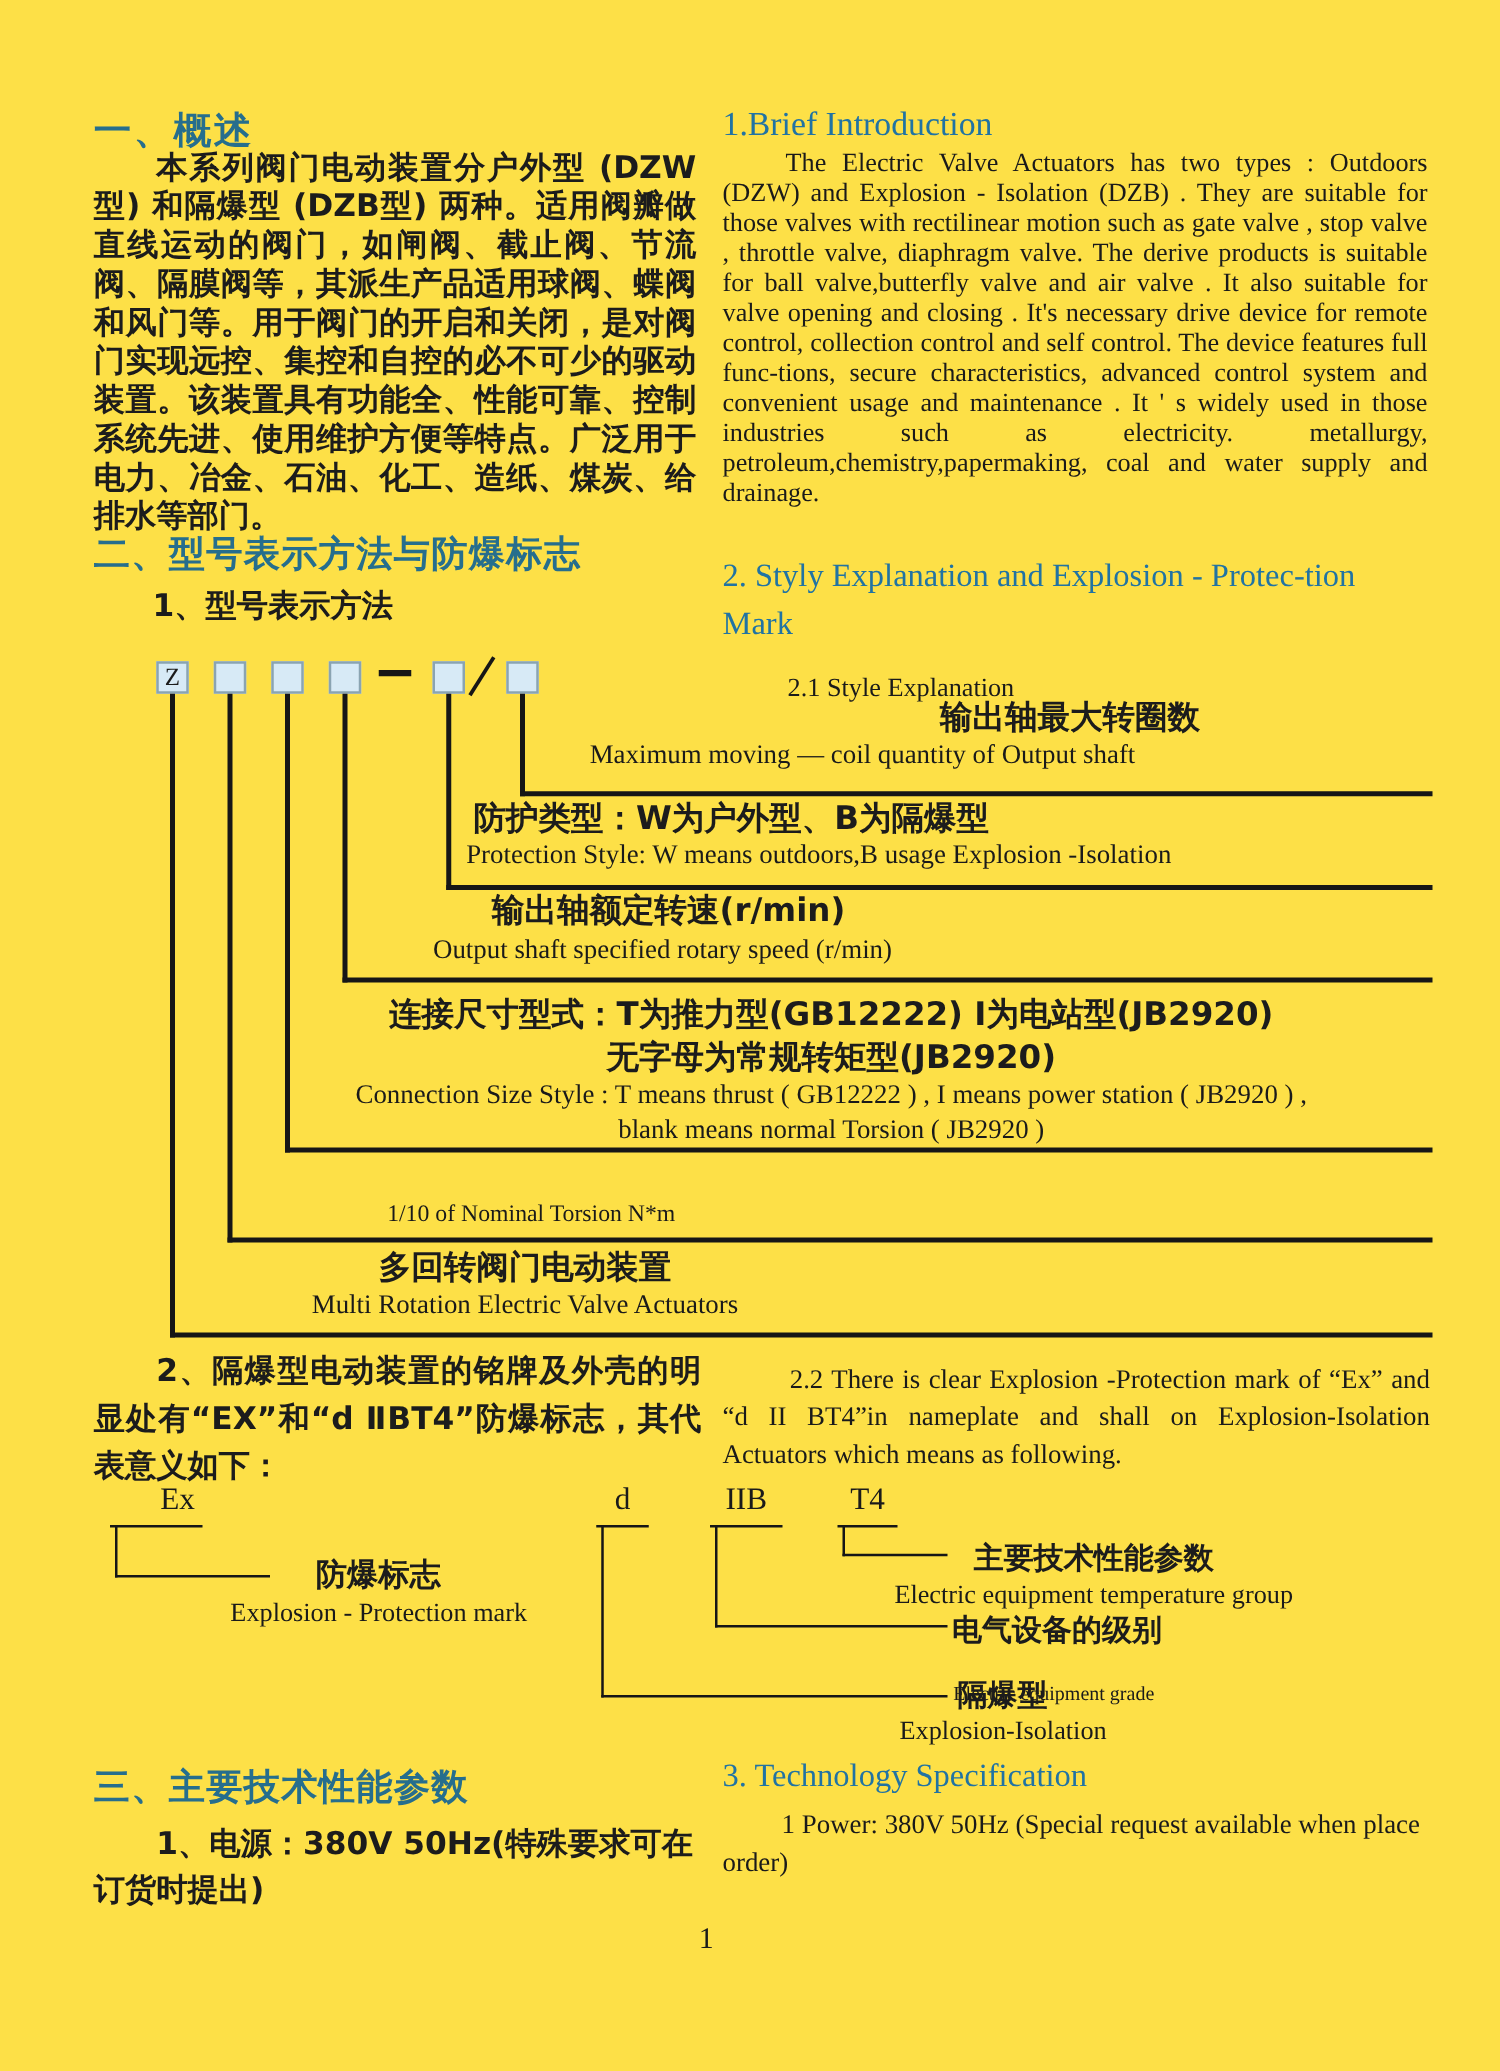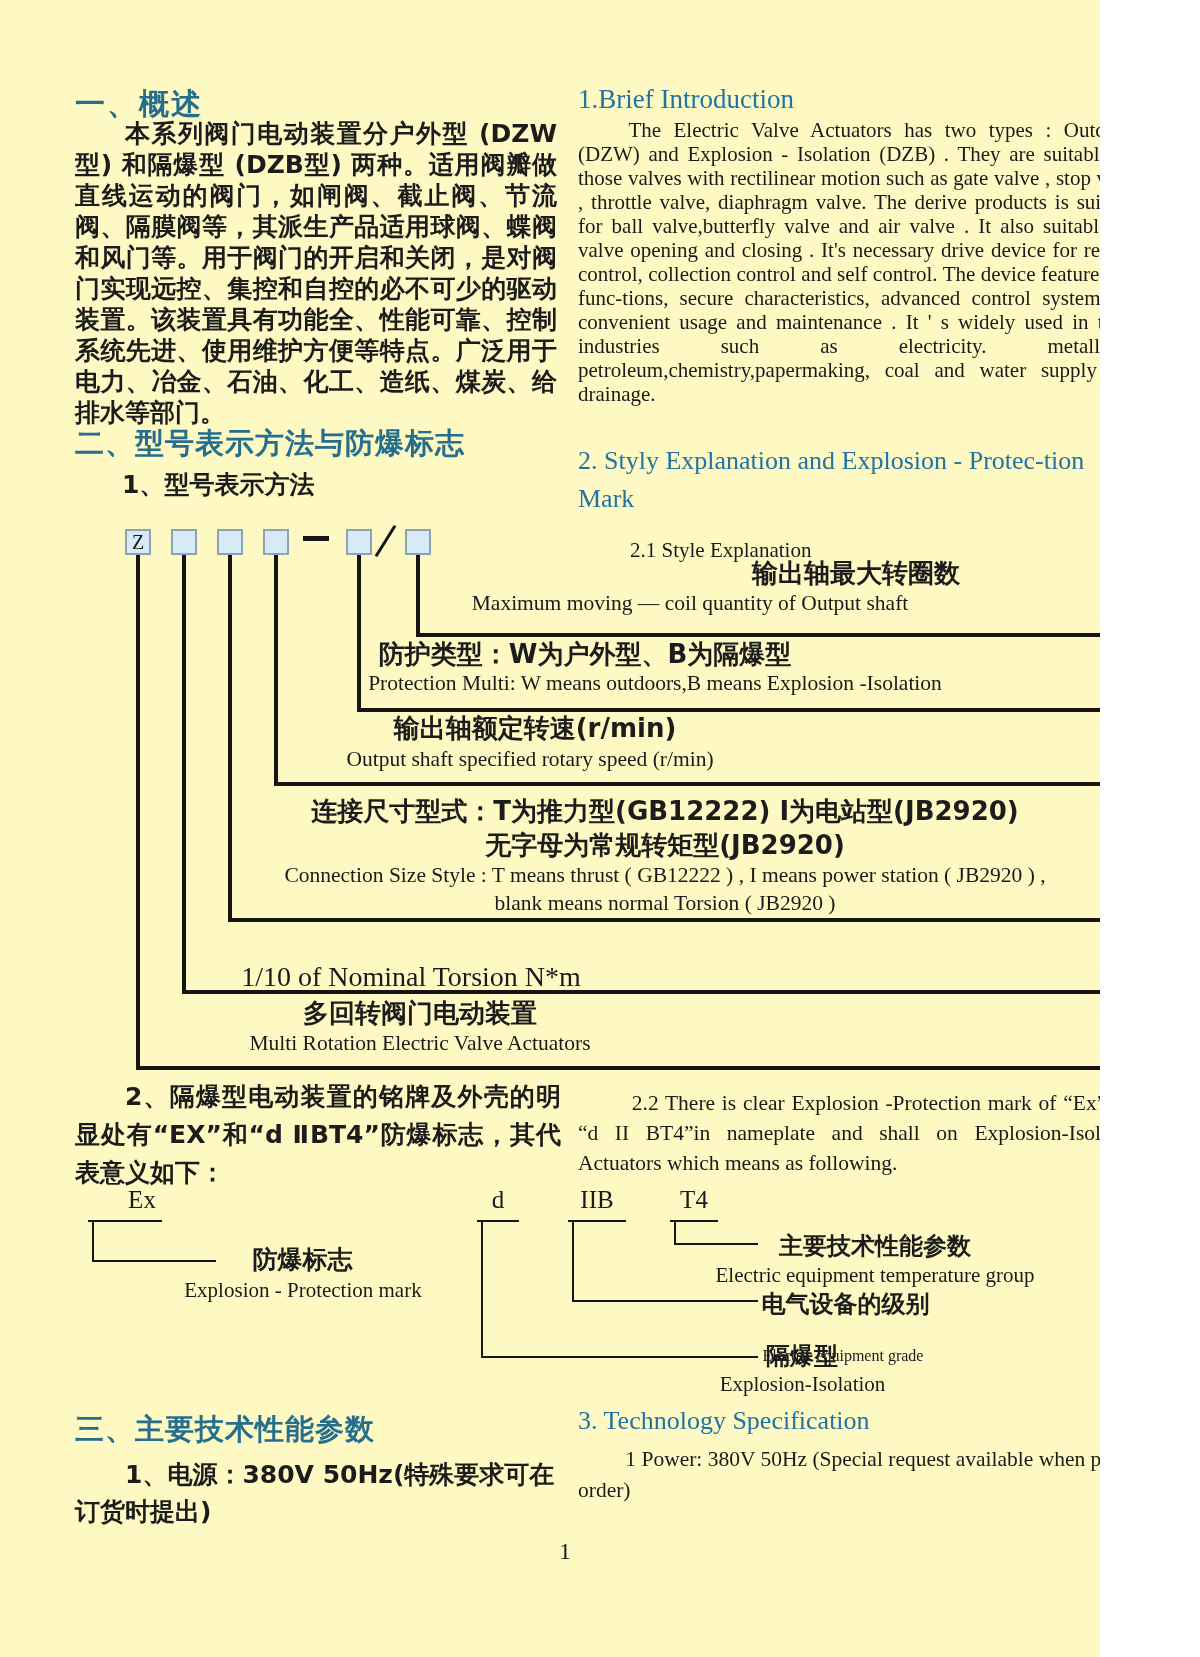--- a/index.html
+++ b/index.html
@@ -1,18 +1,18 @@
 <!DOCTYPE html>
 <html><head>
 <meta charset="utf-8">
 <style>
   html,body { margin:0; padding:0; background:#ffffff; }
   .page {
-    position:relative; width:1100px; height:1657px;
-    background:#fef9c3; overflow:hidden;
+    position:relative; width:1200px; height:1657px;
+    background:#fde047; overflow:hidden;
     font-family:"Liberation Serif","DejaVu Serif",serif;
     color:#1b1b1b;
     text-decoration:underline;
   }
   .abs { position:absolute; }
   .zh { font-family:"DejaVu Sans",sans-serif; font-weight:700; color:#1c1c1c; }
   .en { font-family:"Liberation Serif","DejaVu Serif",serif; color:#1a1a1a; }
   .teal-zh { color:#266e8d; }
   .teal-en { color:#2173a3; }
   .just { text-align:justify; }
@@ -70,31 +70,31 @@
   <div class="hline" style="left:357px; top:708px; width:789px;"></div>
   <div class="hline" style="left:274px; top:782px; width:872px;"></div>
   <div class="hline" style="left:228px; top:918px; width:918px;"></div>
   <div class="hline" style="left:182px; top:990px; width:964px;"></div>
   <div class="hline" style="left:136px; top:1066px; width:1010px;"></div>
 
   <div class="abs zh ctr" style="left:420px; top:556px; width:540px; font-size:26px;text-align:right;">输出轴最大转圈数</div>
   <div class="abs en ctr" style="left:420px; top:591px; width:540px; font-size:21.5px;">Maximum moving — coil quantity of Output shaft</div>
 
   <div class="abs zh ctr" style="left:300px; top:637px; width:570px; font-size:26px;">防护类型：W为户外型、B为隔爆型</div>
-  <div class="abs en ctr" style="left:360px; top:671px; width:590px; font-size:21.5px;">Protection Multi: W means outdoors,B means Explosion -Isolation</div>
+  <div class="abs en ctr" style="left:360px; top:671px; width:590px; font-size:21.5px;">Protection Style: W means outdoors,B usage Explosion -Isolation</div>
 
   <div class="abs zh ctr" style="left:270px; top:711px; width:530px; font-size:26px;">输出轴额定转速(r/min)</div>
   <div class="abs en ctr" style="left:265px; top:747px; width:530px; font-size:21.5px;">Output shaft specified rotary speed (r/min)</div>
 
   <div class="abs zh ctr" style="left:180px; top:794px; width:970px; font-size:26px;">连接尺寸型式：T为推力型(GB12222) I为电站型(JB2920)</div>
   <div class="abs zh ctr" style="left:180px; top:828px; width:970px; font-size:26px;">无字母为常规转矩型(JB2920)</div>
   <div class="abs en ctr" style="left:180px; top:863px; width:970px; font-size:21.5px;">Connection Size Style : T means thrust ( GB12222 ) , I means power station ( JB2920 ) ,</div>
   <div class="abs en ctr" style="left:180px; top:891px; width:970px; font-size:21.5px;">blank means normal Torsion ( JB2920 )</div>
 
-  <div class="abs en ctr" style="left:181px; top:961px; width:460px; font-size:28px;">1/10 of Nominal Torsion N*m</div>
+  <div class="abs en ctr" style="left:195px; top:961px; width:460px; font-size:19px;">1/10 of Nominal Torsion N*m</div>
 
   <div class="abs zh ctr" style="left:140px; top:996px; width:560px; font-size:26px;">多回转阀门电动装置</div>
   <div class="abs en ctr" style="left:140px; top:1031px; width:560px; font-size:21.5px;">Multi Rotation Electric Valve Actuators</div>
 
   <div class="abs zh just" style="left:75px; top:1078px; width:486px; font-size:25px; line-height:38px; text-indent:2em;">2、隔爆型电动装置的铭牌及外壳的明显处有“EX”和“d ⅡBT4”防爆标志，其代表意义如下：</div>
 
   <div class="abs en just" style="left:578px; top:1088px; width:566px; font-size:21.5px; line-height:30px; text-indent:2.5em;">2.2 There is clear Explosion -Protection mark of “Ex” and “d II BT4”in nameplate and shall on Explosion-Isolation Actuators which means as following.</div>
 
   <div class="abs en ctr" style="left:112px; top:1186px; width:60px; font-size:25px;">Ex</div>
   <div class="abs en ctr" style="left:477px; top:1186px; width:42px; font-size:25px;">d</div>

